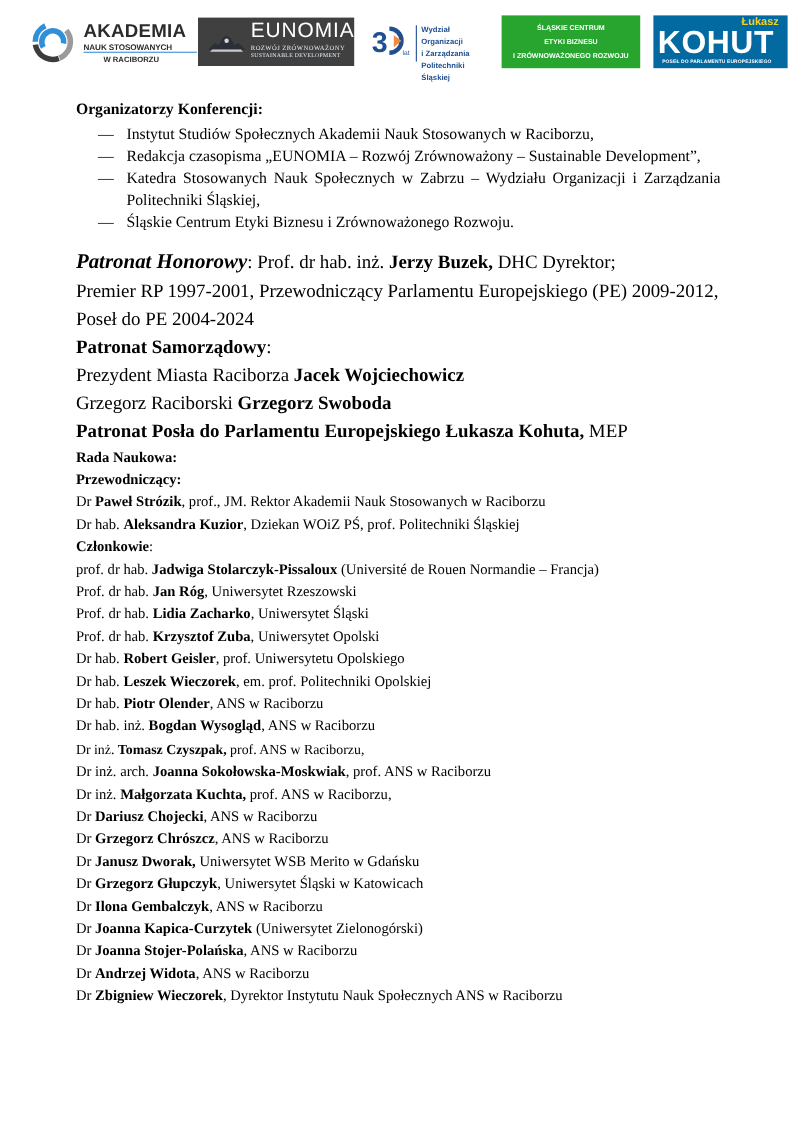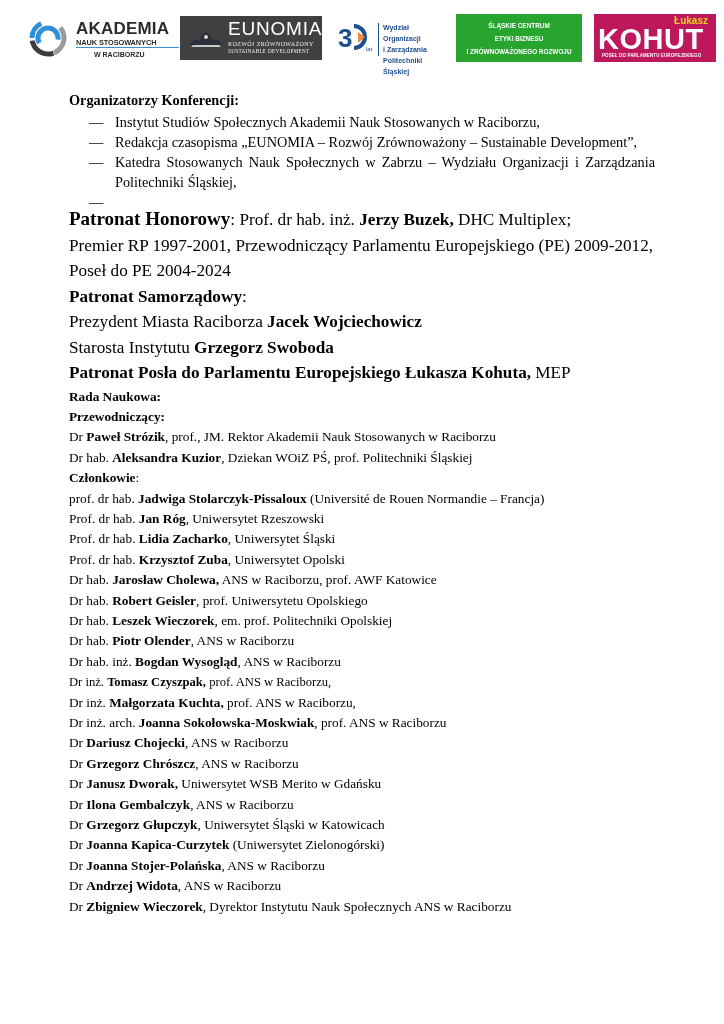--- a/index.html
+++ b/index.html
@@ -24,35 +24,35 @@
 
   .logo-wozps { left: 338px; top: 8px; width: 110px; height: 40px; }
   .logo-wozps .num { position: absolute; left: 0px; top: 2px; width: 34px; height: 30px; }
   .logo-wozps .lat { position: absolute; left: 28px; top: 26px; font-family: "Liberation Sans", sans-serif; font-size: 6px; color: #1f4f8e; }
   .logo-wozps .vbar { position: absolute; left: 40px; top: 3px; width: 1px; height: 33px; background: #1f4f8e; }
   .logo-wozps .t { position: absolute; left: 45px; top: 2px; font-family: "Liberation Sans", sans-serif; font-size: 7px; color: #1f4f8e; line-height: 11px; font-weight: bold; }
 
   .logo-scebzr { left: 456px; top: 2px; width: 126px; height: 48px; background: #27a52e; }
   .logo-scebzr .t { position: absolute; left: 0; width: 126px; text-align: center; font-family: "Liberation Sans", sans-serif; font-weight: bold; font-size: 6.4px; color: #ffffff; line-height: 13px; top: 5px; }
 
-  .logo-kohut { left: 594px; top: 2px; width: 122px; height: 48px; background: #be185d; }
+  .logo-kohut { left: 594px; top: 2px; width: 122px; height: 48px; background: #0369a1; }
   .logo-kohut .first { position: absolute; right: 8px; top: 1px; font-family: "Liberation Sans", sans-serif; font-weight: bold; font-size: 10px; color: #f3d320; }
   .logo-kohut .last { position: absolute; left: 4px; top: 11px; font-family: "Liberation Sans", sans-serif; font-weight: bold; font-size: 29px; color: #ffffff; letter-spacing: 0.5px; line-height: 28px; }
   .logo-kohut .sub { position: absolute; left: 8px; top: 39px; font-family: "Liberation Sans", sans-serif; font-weight: bold; font-size: 4.5px; color: #ffffff; letter-spacing: 0.1px; }
 
   
   .content { position: absolute; left: 69px; top: 90px; width: 586px; }
   .org-title { font-weight: bold; font-size: 14.3px; line-height: 20px; margin: 0; }
   .org-list { margin: 2px 0 0 0; padding: 0; list-style: none; }
   .org-list li { position: relative; padding-left: 46px; font-size: 14.3px; line-height: 20px; text-align: justify; }
   .org-list li .dash { position: absolute; left: 20px; top: 0; }
 
   .patron-block { margin-top: 14px; }
   .line-l { font-size: 17.2px; line-height: 25.5px; white-space: nowrap; }
-  .line-l .big { font-size: 19px; }
+  .line-l .big { font-size: 19px; font-style: italic; }
   .b { font-weight: bold; }
 
   .council { margin-top: 1px; }
   .line-s { font-size: 13.3px; line-height: 20.4px; white-space: nowrap; }
   .line-s .tiny { font-size: 12.6px; }
 </style>
 </head>
 <body>
 
 <div class="logos">
@@ -112,61 +112,60 @@
 </div>
 
 <div class="content">
 
   <section>
     <p class="org-title">Organizatorzy Konferencji:</p>
     <ul class="org-list">
       <li><span class="dash">—</span><span>Instytut Studiów Społecznych Akademii Nauk Stosowanych w Raciborzu,</span></li>
       <li><span class="dash">—</span><span>Redakcja czasopisma „EUNOMIA – Rozwój Zrównoważony – Sustainable Development”,</span></li>
       <li><span class="dash">—</span><span>Katedra Stosowanych Nauk Społecznych w Zabrzu – Wydziału Organizacji i Zarządzania Politechniki Śląskiej,</span></li>
-      <li><span class="dash">—</span></li>
+      <li><span class="dash">—</span><span>Śląskie Centrum Etyki Biznesu i Zrównoważonego Rozwoju.</span></li>
     </ul>
   </section>
 
   <section class="patron-block">
-    <div class="line-l"><span class="b big">Patronat Honorowy</span><span>: Prof. dr hab. inż. </span><span class="b">Jerzy Buzek,</span><span> DHC Multiplex;</span></div>
+    <div class="line-l"><span class="b big">Patronat Honorowy</span><span>: Prof. dr hab. inż. </span><span class="b">Jerzy Buzek,</span><span> DHC Dyrektor;</span></div>
     <div class="line-l">Premier RP 1997-2001, Przewodniczący Parlamentu Europejskiego (PE) 2009-2012,</div>
     <div class="line-l">Poseł do PE 2004-2024</div>
 
     <div class="line-l"><span class="b">Patronat Samorządowy</span><span>:</span></div>
     <div class="line-l"><span>Prezydent Miasta Raciborza </span><span class="b">Jacek Wojciechowicz</span></div>
-    <div class="line-l"><span>Starosta Instytutu </span><span class="b">Grzegorz Swoboda</span></div>
+    <div class="line-l"><span>Grzegorz Raciborski </span><span class="b">Grzegorz Swoboda</span></div>
 
     <div class="line-l"><span class="b">Patronat Posła do Parlamentu Europejskiego Łukasza Kohuta,</span><span> MEP</span></div>
   </section>
 
   <section class="council">
     <div class="line-s b">Rada Naukowa:</div>
     <div class="line-s b">Przewodniczący:</div>
     <div id="chairs">
         <div class="line-s"><span>Dr </span><span class="b">Paweł Strózik</span><span>, prof., JM. Rektor Akademii Nauk Stosowanych w Raciborzu</span></div>
         <div class="line-s"><span>Dr hab. </span><span class="b">Aleksandra Kuzior</span><span>, Dziekan WOiZ PŚ,  prof. Politechniki Śląskiej</span></div>
       </div>
     <div class="line-s"><span class="b">Członkowie</span><span>:</span></div>
     <div id="members">
         <div class="line-s"><span>prof. dr hab. </span><span class="b">Jadwiga Stolarczyk-Pissaloux</span><span> (Université de Rouen Normandie – Francja)</span></div>
         <div class="line-s"><span>Prof. dr hab. </span><span class="b">Jan Róg</span><span>, Uniwersytet Rzeszowski</span></div>
         <div class="line-s"><span>Prof. dr hab. </span><span class="b">Lidia Zacharko</span><span>, Uniwersytet Śląski</span></div>
         <div class="line-s"><span>Prof. dr hab. </span><span class="b">Krzysztof Zuba</span><span>, Uniwersytet Opolski</span></div>
-        <div class="line-s"><span>Dr hab. </span><span class="b">Jarosław Cholewa,</span><span> ANS w Raciborzu, prof. AWF Katowice</span></div>
         <div class="line-s"><span>Dr hab. </span><span class="b">Robert Geisler</span><span>, prof. Uniwersytetu Opolskiego</span></div>
         <div class="line-s"><span>Dr hab. </span><span class="b">Leszek Wieczorek</span><span>, em. prof. Politechniki Opolskiej</span></div>
         <div class="line-s"><span>Dr hab. </span><span class="b">Piotr Olender</span><span>, ANS w Raciborzu</span></div>
         <div class="line-s"><span>Dr hab. inż. </span><span class="b">Bogdan Wysogląd</span><span>, ANS w Raciborzu</span></div>
         <div class="line-s tiny-row"><span class="tiny">Dr inż. </span><span class="b tiny">Tomasz  Czyszpak,</span><span class="tiny"> prof. ANS w Raciborzu,</span></div>
+        <div class="line-s"><span>Dr inż. arch. </span><span class="b">Joanna Sokołowska-Moskwiak</span><span>, prof. ANS w Raciborzu</span></div>
         <div class="line-s"><span>Dr inż. </span><span class="b">Małgorzata Kuchta,</span><span> prof. ANS w Raciborzu,</span></div>
-        <div class="line-s"><span>Dr inż. arch. </span><span class="b">Joanna Sokołowska-Moskwiak</span><span>, prof. ANS w Raciborzu</span></div>
         <div class="line-s"><span>Dr </span><span class="b">Dariusz Chojecki</span><span>, ANS w Raciborzu</span></div>
         <div class="line-s"><span>Dr </span><span class="b">Grzegorz Chrószcz</span><span>, ANS w Raciborzu</span></div>
         <div class="line-s"><span>Dr </span><span class="b">Janusz Dworak,</span><span> Uniwersytet WSB Merito w Gdańsku</span></div>
+        <div class="line-s"><span>Dr </span><span class="b">Grzegorz Głupczyk</span><span>, Uniwersytet Śląski w Katowicach</span></div>
         <div class="line-s"><span>Dr </span><span class="b">Ilona Gembalczyk</span><span>, ANS w Raciborzu</span></div>
-        <div class="line-s"><span>Dr </span><span class="b">Grzegorz Głupczyk</span><span>, Uniwersytet Śląski w Katowicach</span></div>
         <div class="line-s"><span>Dr </span><span class="b">Joanna Kapica-Curzytek</span><span> (Uniwersytet Zielonogórski)</span></div>
         <div class="line-s"><span>Dr </span><span class="b">Joanna Stojer-Polańska</span><span>, ANS w Raciborzu</span></div>
         <div class="line-s"><span>Dr </span><span class="b">Andrzej Widota</span><span>, ANS w Raciborzu</span></div>
         <div class="line-s"><span>Dr </span><span class="b">Zbigniew Wieczorek</span><span>, Dyrektor Instytutu Nauk Społecznych ANS w Raciborzu</span></div>
       </div>
   </section>
 </div>
 
 </body></html>

